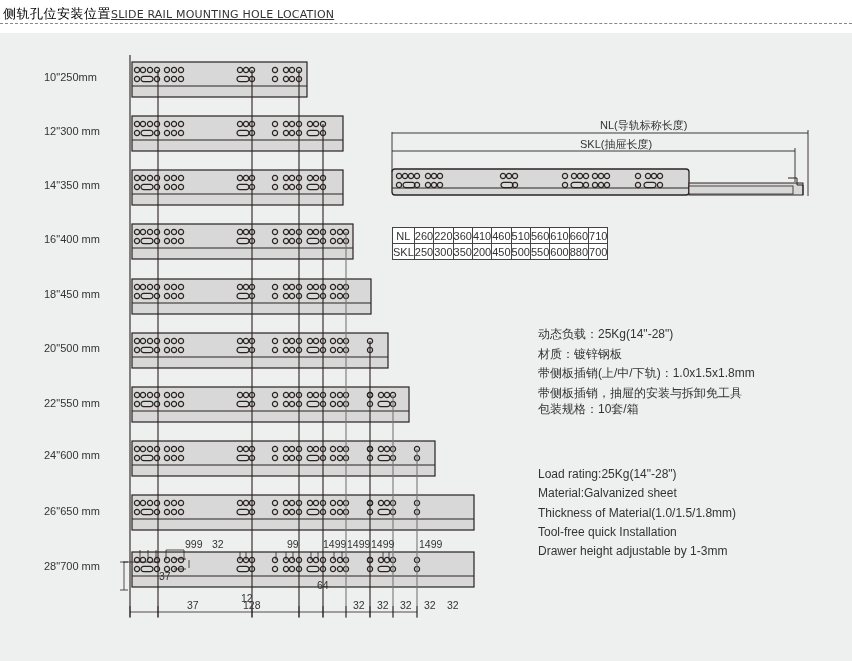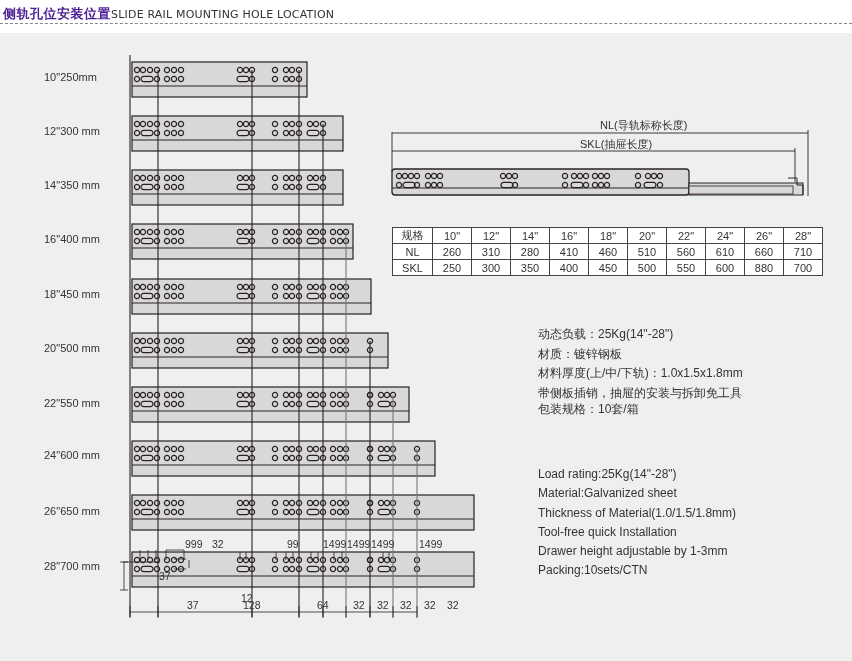--- a/index.html
+++ b/index.html
@@ -1,20 +1,20 @@
 <!DOCTYPE html>
 <html><head>
 <meta charset="utf-8">
 <style>
   html,body{margin:0;padding:0;}
   body{width:852px;height:661px;background:#fff;position:relative;overflow:hidden;font-family:"Liberation Sans",sans-serif;color:#2a2a2a;}
   .header{position:absolute;left:0;top:0;width:852px;height:24px;}
   .title{position:absolute;left:3px;top:5px;font-size:13px;white-space:nowrap;}
-  .title .cn{color:#4c1d95;font-weight:bold;letter-spacing:0.5px;}
-  .title .en{color:#333;font-family:"DejaVu Sans",sans-serif;font-size:11px;letter-spacing:0.2px;}
+  .title .cn{color:#000000;font-weight:normal;letter-spacing:0.5px;}
+  .title .en{color:#333;font-family:"DejaVu Sans",sans-serif;font-size:11px;letter-spacing:0.2px;text-decoration:underline;}
   .dash{position:absolute;left:0;top:23px;width:852px;border-top:1px dashed #888;}
   .panel{position:absolute;left:0;top:33px;width:852px;height:628px;background:#eef0ef;}
   .row-label{position:absolute;left:44px;font-size:11px;color:#333;white-space:nowrap;}
   svg{position:absolute;left:0;top:0;}
   .spec-table{position:absolute;left:392px;top:227px;border-collapse:collapse;font-size:11px;background:#fff;}
   .spec-table td{border:1px solid #444;text-align:center;height:15px;padding:0;color:#333;}
   .spec-table td.h{width:39px;}
   .spec-table td.c{width:38px;}
   .cn-specs{position:absolute;left:538px;top:325px;font-size:12px;line-height:19.5px;color:#333;}
   .en-specs{position:absolute;left:538px;top:465px;font-size:12px;line-height:19.3px;color:#333;}
@@ -585,81 +585,67 @@
 <div class="dim-text" style="left:164px;top:538px">32</div>
 <div class="dim-text" style="left:239px;top:538px">99</div>
 <div class="dim-text" style="left:275px;top:538px">1499</div>
 <div class="dim-text" style="left:299px;top:538px">1499</div>
 <div class="dim-text" style="left:323px;top:538px">1499</div>
 <div class="dim-text" style="left:371px;top:538px">1499</div>
 <div class="dim-text" style="left:193px;top:592px">12</div>
 <div class="dim-text" style="left:111px;top:570px">37</div>
 <div class="dim-text" style="left:139px;top:599px">37</div>
 <div class="dim-text" style="left:195px;top:599px">128</div>
-<div class="dim-text" style="left:269px;top:599px">64</div>
+<div class="dim-text" style="left:269px;top:579px">64</div>
 <div class="dim-text" style="left:305px;top:599px">32</div>
 <div class="dim-text" style="left:329px;top:599px">32</div>
 <div class="dim-text" style="left:352px;top:599px">32</div>
 <div class="dim-text" style="left:376px;top:599px">32</div>
 <div class="dim-text" style="left:399px;top:599px">32</div>
 
 <div class="dim-text" style="left:552px;top:118px;font-size:11px">NL(导轨标称长度)</div>
 <div class="dim-text" style="left:532px;top:137px;font-size:11px">SKL(抽屉长度)</div>
 
 <table class="spec-table">
   <tbody>
-      <tr>
-    <td class="h">规格</td>
-    <td class="c">10"</td>
-    <td class="c">12"</td>
-    <td class="c">14"</td>
-    <td class="c">16"</td>
-    <td class="c">18"</td>
-    <td class="c">20"</td>
-    <td class="c">22"</td>
-    <td class="c">24"</td>
-    <td class="c">26"</td>
-    <td class="c">28"</td>
-  </tr>
   <tr>
     <td>NL</td>
     <td>260</td>
-    <td>310</td>
-    <td>280</td>
+    <td>220</td>
+    <td>360</td>
     <td>410</td>
     <td>460</td>
     <td>510</td>
     <td>560</td>
     <td>610</td>
     <td>660</td>
     <td>710</td>
   </tr>
   <tr>
     <td>SKL</td>
     <td>250</td>
     <td>300</td>
     <td>350</td>
-    <td>400</td>
+    <td>200</td>
     <td>450</td>
     <td>500</td>
     <td>550</td>
     <td>600</td>
     <td>880</td>
     <td>700</td>
   </tr>
 </tbody>
   </table>
 
 <div class="cn-specs">
   <div>动态负载：25Kg(14"-28")</div>
   <div>材质：镀锌钢板</div>
-  <div>材料厚度(上/中/下轨)：1.0x1.5x1.8mm</div>
+  <div>带侧板插销(上/中/下轨)：1.0x1.5x1.8mm</div>
   <div>带侧板插销，抽屉的安装与拆卸免工具</div>
   <div style="line-height:13px">包装规格：10套/箱</div>
 </div>
 <div class="en-specs">
   <div>Load rating:25Kg(14"-28")</div>
   <div>Material:Galvanized sheet</div>
   <div>Thickness of Material(1.0/1.5/1.8mm)</div>
   <div>Tool-free quick Installation</div>
   <div>Drawer height adjustable by 1-3mm</div>
-  <div>Packing:10sets/CTN</div>
 </div>
 
 </body></html>

